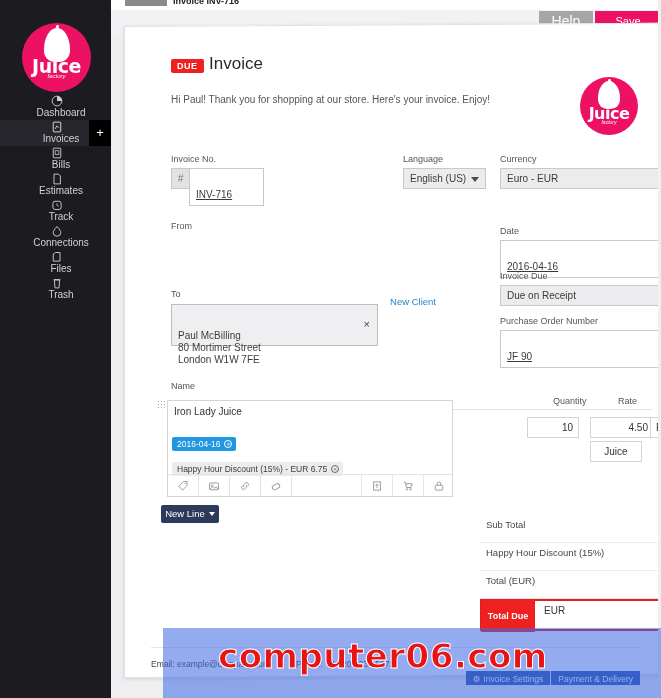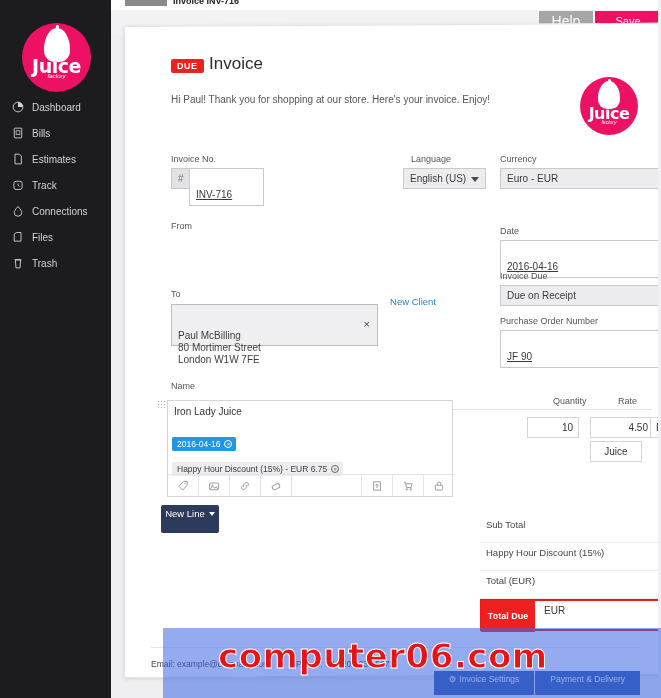--- a/index.html
+++ b/index.html
@@ -45,20 +45,21 @@
     color: #fff; font-size: 6px; font-style: italic; opacity: 0.95;
   }
 
   .nav-list { position: absolute; left: 0; top: 94px; width: 111px; }
   .nav-item {
     position: relative;
     display: flex; align-items: center;
     height: 26px; padding-left: 11px;
     color: #d2d2d6; font-size: 10px;
     cursor: pointer;
+    flex-direction: column;
   }
   .nav-item.active { background: #26262c; }
   .nav-ico {
     width: 13px; height: 13px; margin-right: 8px;
     display: inline-flex; align-items: center; justify-content: center;
     flex: none;
   }
   .nav-ico svg { width: 12px; height: 12px; display: block; }
   .nav-label { white-space: nowrap; }
   .nav-plus {
@@ -242,21 +243,21 @@
     width: 31px; border-right: 1px solid #e4e4e6;
     display: flex; align-items: center; justify-content: center;
     cursor: pointer;
   }
   .tb-btn svg { width: 12px; height: 12px; stroke:#9a9a9e; fill:none; stroke-width:1.3; }
   .tb-spacer { flex: 1; }
   .tb-btn.right-grp { border-left: 1px solid #e4e4e6; border-right: none; }
 
   #btn-newline {
     position: absolute; left: 36px; top: 478px;
-    width: 58px; height: 28px;
+    width: 58px; height: 18px;
     background: #2c3a5c; color: #fff;
     font-size: 9.5px; line-height: 18px; text-align: center;
     cursor: pointer; border-radius: 2px;
   }
   #btn-newline .nl-caret {
     display:inline-block; margin-left:4px;
     border-left:3px solid transparent; border-right:3px solid transparent; border-top:4px solid #fff;
     vertical-align:middle;
   }
 
@@ -298,22 +299,22 @@
     position: absolute; left: 26px; top: 632px;
     font-size: 8.5px; color: #444; white-space: nowrap;
   }
   #footer-contact .sep { display: inline-block; width: 26px; }
   #footer-buttons {
     position: absolute; right: 18px; top: 644px;
     display: flex; gap: 1px;
   }
   .fbtn {
     background: #2f58a8; color: #fff;
-    font-size: 8.5px; line-height: 17px; height: 24px;
-    padding: 0 15px; cursor: pointer;
+    font-size: 8.5px; line-height: 17px; height: 14px;
+    padding: 0 7px; cursor: pointer;
     white-space: nowrap;
   }
   .fbtn .fb-ico { margin-right: 3px; }
 
   
   #selection-overlay {
     position: absolute; left: 163px; top: 628px;
     width: 498px; height: 70px;
     background: rgba(61, 104, 226, 0.55);
     z-index: 40; pointer-events: none;
@@ -356,20 +357,30 @@
       <div class="nav-item">
         <span class="nav-ico">
           <svg viewBox="0 0 16 16">
               <circle cx="8" cy="8" r="6.5" fill="none" stroke="#d2d2d6" stroke-width="1.2"></circle>
               <path d="M8 8 L8 1.5 A6.5 6.5 0 0 1 14.5 8 Z" fill="#d2d2d6"></path>
             </svg>
         </span>
         <span class="nav-label">Dashboard</span>
       </div>
 
+      <div class="nav-item active">
+        <span class="nav-ico">
+          <svg viewBox="0 0 16 16">
+              <rect x="3" y="1.5" width="10" height="13" rx="1" fill="none" stroke="#e7e7ea" stroke-width="1.2"></rect>
+              <path d="M5.5 10.5 L8 6.5 L10.5 9" fill="none" stroke="#e7e7ea" stroke-width="1.1"></path>
+            </svg>
+        </span>
+        <span class="nav-label">Invoices</span>
+        <span class="nav-plus">+</span>
+      </div>
 
       <div class="nav-item">
         <span class="nav-ico">
           <svg viewBox="0 0 16 16">
               <rect x="3" y="1.5" width="10" height="13" rx="1" fill="none" stroke="#d2d2d6" stroke-width="1.2"></rect>
               <rect x="5.5" y="5" width="5" height="5" fill="none" stroke="#d2d2d6" stroke-width="1"></rect>
             </svg>
         </span>
         <span class="nav-label">Bills</span>
       </div>
@@ -448,21 +459,21 @@
           <div class="logo-stem"></div>
           <div class="logo-pear"></div>
           <div class="logo-word">Juice</div>
           <div class="logo-sub">factory</div>
         </div>
 
         <div class="flabel" style="left:46px; top:127px;">Invoice No.</div>
         <div id="inv-no-prefix">#</div>
         <div class="finput" style="left:64px; top:141px; width:75px;">INV-716</div>
 
-        <div class="flabel" style="left:278px; top:127px;margin-left:8px;">Language</div>
+        <div class="flabel" style="left:278px; top:127px;">Language</div>
         <div class="fselect" style="left:278px; top:141px; width:83px;">
           <span>English (US)</span>
           <span class="caret"></span>
         </div>
 
         <div class="flabel" style="left:375px; top:127px;">Currency</div>
         <div class="fselect" style="left:375px; top:141px; width:175px;">
           <span>Euro - EUR</span>
           <span class="caret"></span>
         </div>

